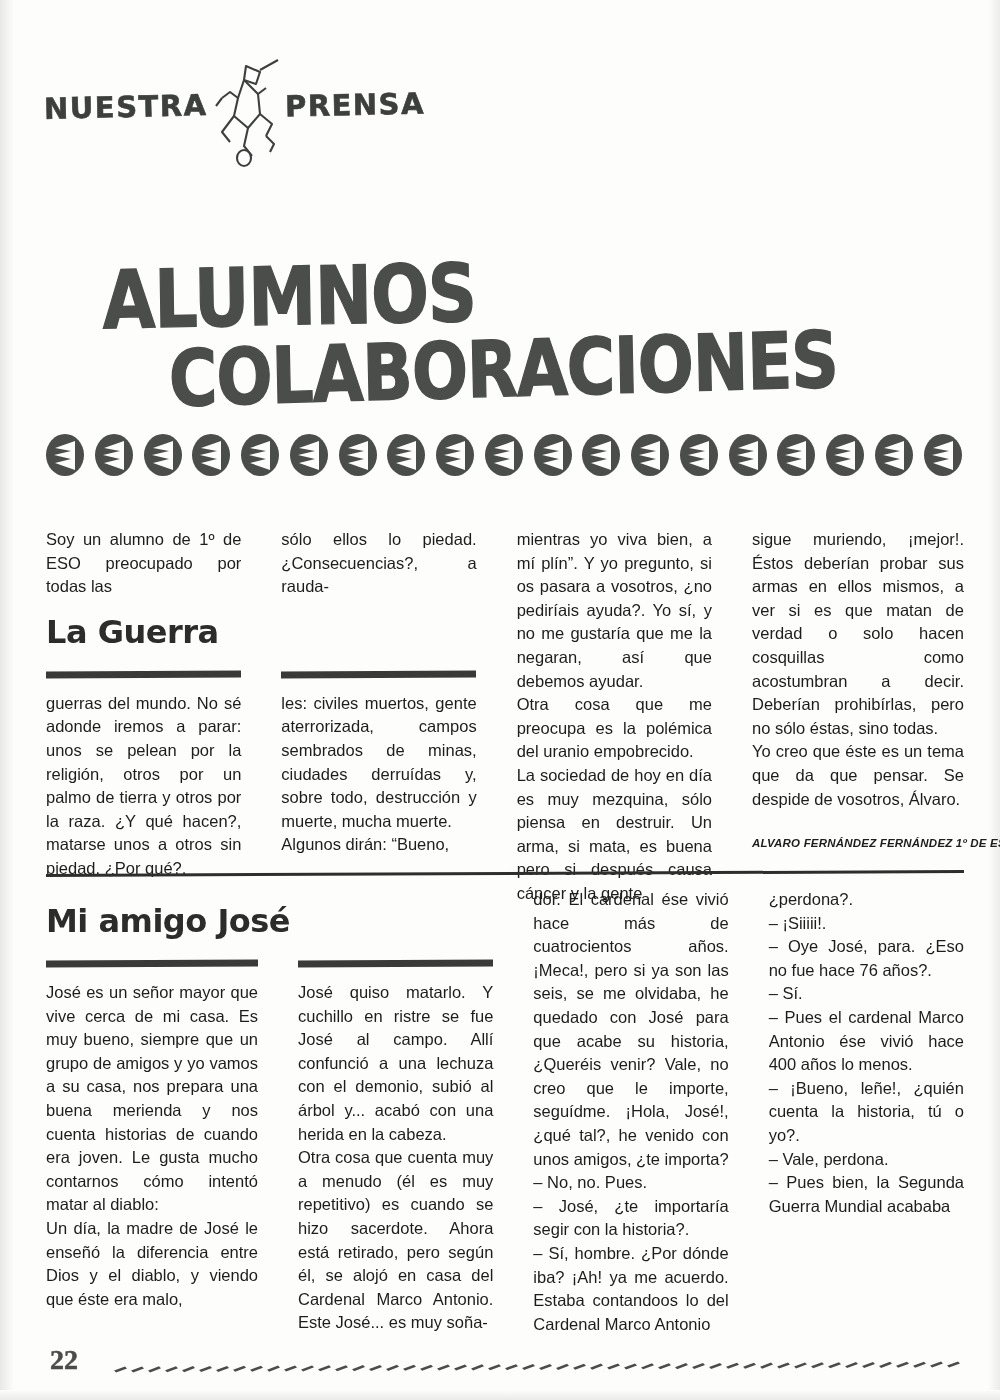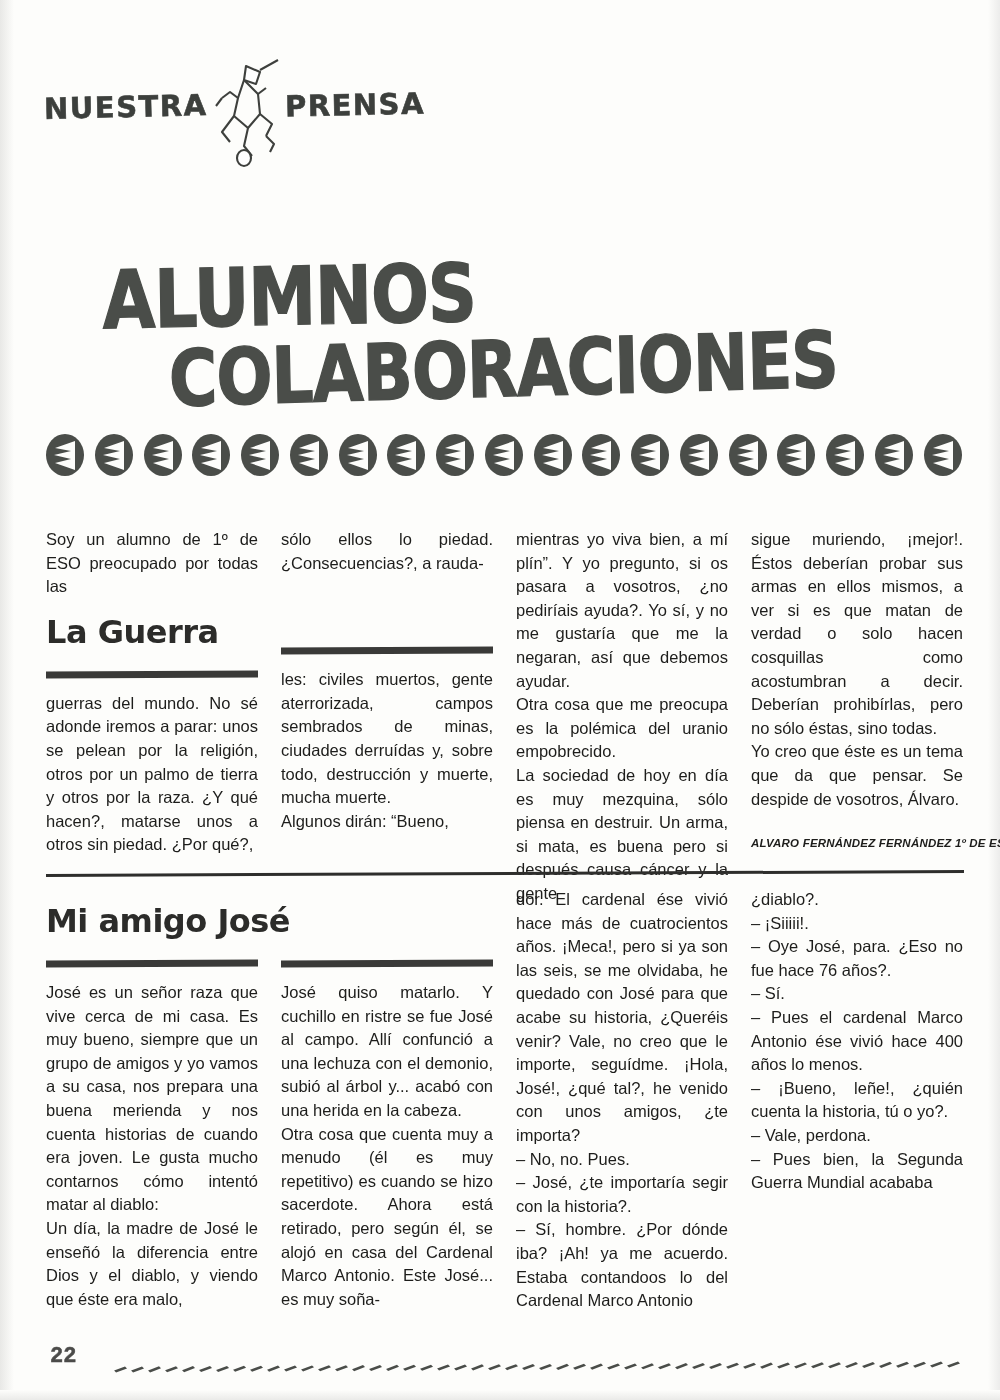--- a/index.html
+++ b/index.html
@@ -119,21 +119,21 @@
   .article {
     position: absolute;
     left: 46px;
     width: 918px;
   }
   .article-1 { top: 528px; }
   .article-2 { top: 888px; }
 
   .cols {
     display: flex;
-    gap: 0px;
+    gap: 17px;
   }
   .col {
     width: 212px;
     margin-right: 23px;
     box-sizing: border-box;
   }
   .col:last-child { margin-right: 0; }
 
   p.body {
     margin: 0 0 0 0;
@@ -196,23 +196,23 @@
     position: absolute;
     left: 46px;
     top: 1342px;
     width: 918px;
     height: 40px;
   }
   .page-number {
     position: absolute;
     left: 4px;
     top: 2px;
-    font-family: Liberation Mono, monospace;
+    font-family: Liberation Serif, serif;
     font-weight: bold;
-    font-size: 22px;
+    font-size: 28px;
     color: #4b4b49;
     -webkit-text-stroke: 0.5px #4b4b49;
   }
   .footer-rule {
     position: absolute;
     left: 68px;
     top: 14px;
     width: 850px;
     height: 9px;
     transform: rotate(-0.35deg);
@@ -373,42 +373,42 @@
   <div class="article-separator"></div>
 
   <div class="article article-2">
     <div class="cols">
 
       <div class="col">
         <div class="headline-block">
           <div class="headline">Mi amigo José</div>
           <div class="headline-rule"></div>
         </div>
-        <p class="body">José es un señor raza que vive cerca de mi casa. Es muy bueno, siempre que un grupo de amigos y yo vamos a su casa, nos prepara una buena merienda y nos cuenta historias de cuando era joven. Le gusta mucho contarnos cómo intentó matar al diablo:</p>
+        <p class="body">José es un señor mayor que vive cerca de mi casa. Es muy bueno, siempre que un grupo de amigos y yo vamos a su casa, nos prepara una buena merienda y nos cuenta historias de cuando era joven. Le gusta mucho contarnos cómo intentó matar al diablo:</p>
         <p class="body">Un día, la madre de José le enseñó la diferencia entre Dios y el diablo, y viendo que éste era malo,</p>
       </div>
 
       <div class="col">
         <div class="headline-block">
           <div class="headline" style="visibility:hidden">&nbsp;</div>
           <div class="headline-rule"></div>
         </div>
         <p class="body">José quiso matarlo. Y cuchillo en ristre se fue José al campo. Allí confunció a una lechuza con el demonio, subió al árbol y... acabó con una herida en la cabeza.</p>
         <p class="body">Otra cosa que cuenta muy a menudo (él es muy repetitivo) es cuando se hizo sacerdote. Ahora está retirado, pero según él, se alojó en casa del Cardenal Marco Antonio. Este José... es muy soña-</p>
       </div>
 
       <div class="col">
         <p class="body">dor. El cardenal ése vivió hace más de cuatrocientos años. ¡Meca!, pero si ya son las seis, se me olvidaba, he quedado con José para que acabe su historia, ¿Queréis venir? Vale, no creo que le importe, seguídme. ¡Hola, José!, ¿qué tal?, he venido con unos amigos, ¿te importa?</p>
         <p class="body">– No, no. Pues.</p>
         <p class="body">– José, ¿te importaría segir con la historia?.</p>
         <p class="body">– Sí, hombre. ¿Por dónde iba? ¡Ah! ya me acuerdo. Estaba contandoos lo del Cardenal Marco Antonio</p>
       </div>
 
       <div class="col">
-        <p class="body">¿diablo?.</p>
+        <p class="body">¿perdona?.</p>
         <p class="body">– ¡Siiiii!.</p>
         <p class="body">– Oye José, para. ¿Eso no fue hace 76 años?.</p>
         <p class="body">– Sí.</p>
         <p class="body">– Pues el cardenal Marco Antonio ése vivió hace 400 años lo menos.</p>
         <p class="body">– ¡Bueno, leñe!, ¿quién cuenta la historia, tú o yo?.</p>
         <p class="body">– Vale, perdona.</p>
         <p class="body">– Pues bien, la Segunda Guerra Mundial acababa</p>
       </div>
 
     </div>

